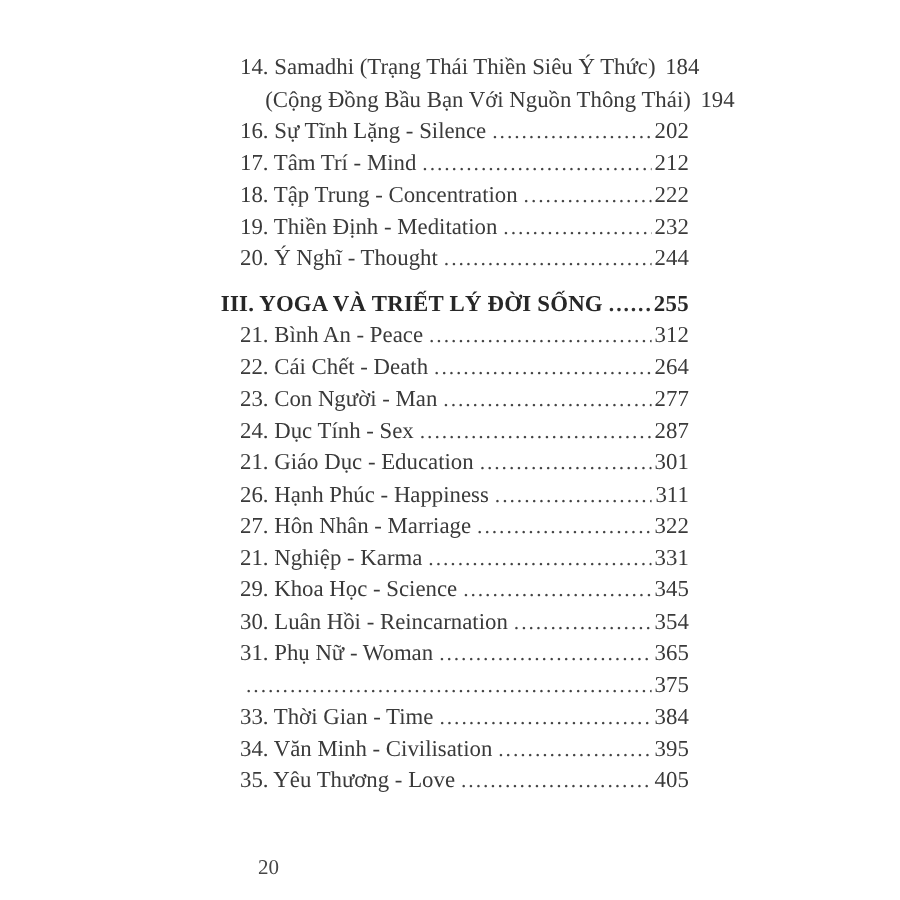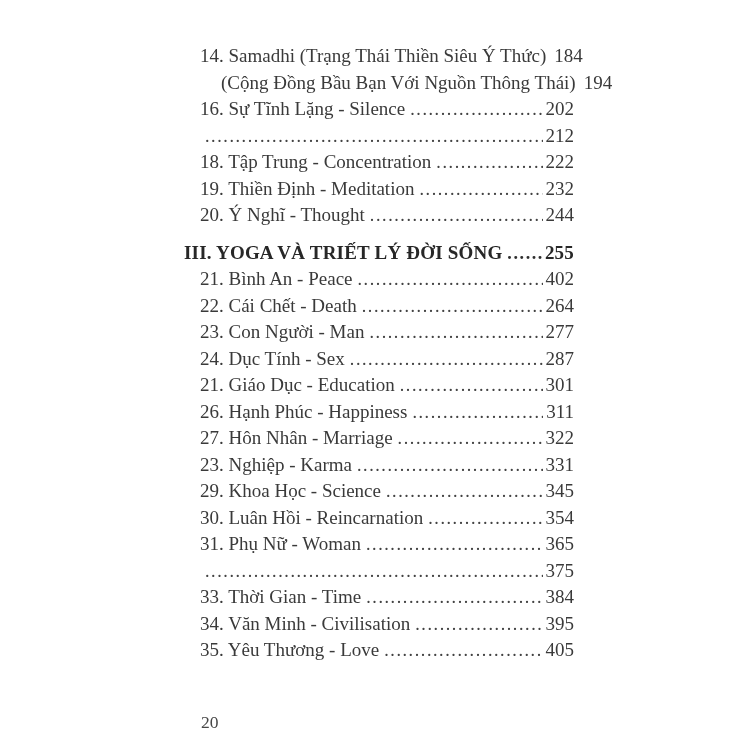--- a/index.html
+++ b/index.html
@@ -23,21 +23,21 @@
     margin:0 1px 0 5px;color:#434343;
   }
   .row .page{white-space:nowrap;padding-left:2px;}
   .row.entry{padding-left:16px;}
   .row.cont{padding-left:37px;}
   .row.heading{
     font-weight:bold;color:#272727;margin-top:11px;letter-spacing:0.2px;justify-content:flex-end;
   }
   .row.heading .leader{color:#2e2e2e;margin-right:0;}
   .footer-folio{
-    position:absolute;left:201px;top:712px;
+    position:absolute;left:215px;top:712px;
     font-size:17.5px;color:#474747;
   }
 </style>
 </head>
 <body>
 
 <div class="toc">
 
   <div class="row entry">
     <span class="label">14. Samadhi (Trạng Thái Thiền Siêu Ý Thức)</span>
@@ -52,20 +52,21 @@
     <span class="page">194</span>
   </div>
 
   <div class="row entry">
     <span class="label">16. Sự Tĩnh Lặng - Silence</span>
     <span class="leader">................................................................................................................................................................</span>
     <span class="page">202</span>
   </div>
 
   <div class="row entry">
+    <span class="label">17. Tâm Trí - Mind</span>
     <span class="leader">................................................................................................................................................................</span>
     <span class="page">212</span>
   </div>
 
   <div class="row entry">
     <span class="label">18. Tập Trung - Concentration</span>
     <span class="leader">................................................................................................................................................................</span>
     <span class="page">222</span>
   </div>
 
@@ -83,21 +84,21 @@
 
   <div class="row heading">
     <span class="label">III. YOGA VÀ TRIẾT LÝ ĐỜI SỐNG</span>
     <span class="leader">................................................................................................................................................................</span>
     <span class="page">255</span>
   </div>
 
   <div class="row entry">
     <span class="label">21. Bình An - Peace</span>
     <span class="leader">................................................................................................................................................................</span>
-    <span class="page">402</span>
+    <span class="page">312</span>
   </div>
 
   <div class="row entry">
     <span class="label">22. Cái Chết - Death</span>
     <span class="leader">................................................................................................................................................................</span>
     <span class="page">264</span>
   </div>
 
   <div class="row entry">
     <span class="label">23. Con Người - Man</span>
@@ -123,21 +124,21 @@
     <span class="page">311</span>
   </div>
 
   <div class="row entry">
     <span class="label">27. Hôn Nhân - Marriage</span>
     <span class="leader">................................................................................................................................................................</span>
     <span class="page">322</span>
   </div>
 
   <div class="row entry">
-    <span class="label">23. Nghiệp - Karma</span>
+    <span class="label">21. Nghiệp - Karma</span>
     <span class="leader">................................................................................................................................................................</span>
     <span class="page">331</span>
   </div>
 
   <div class="row entry">
     <span class="label">29. Khoa Học - Science</span>
     <span class="leader">................................................................................................................................................................</span>
     <span class="page">345</span>
   </div>
 

